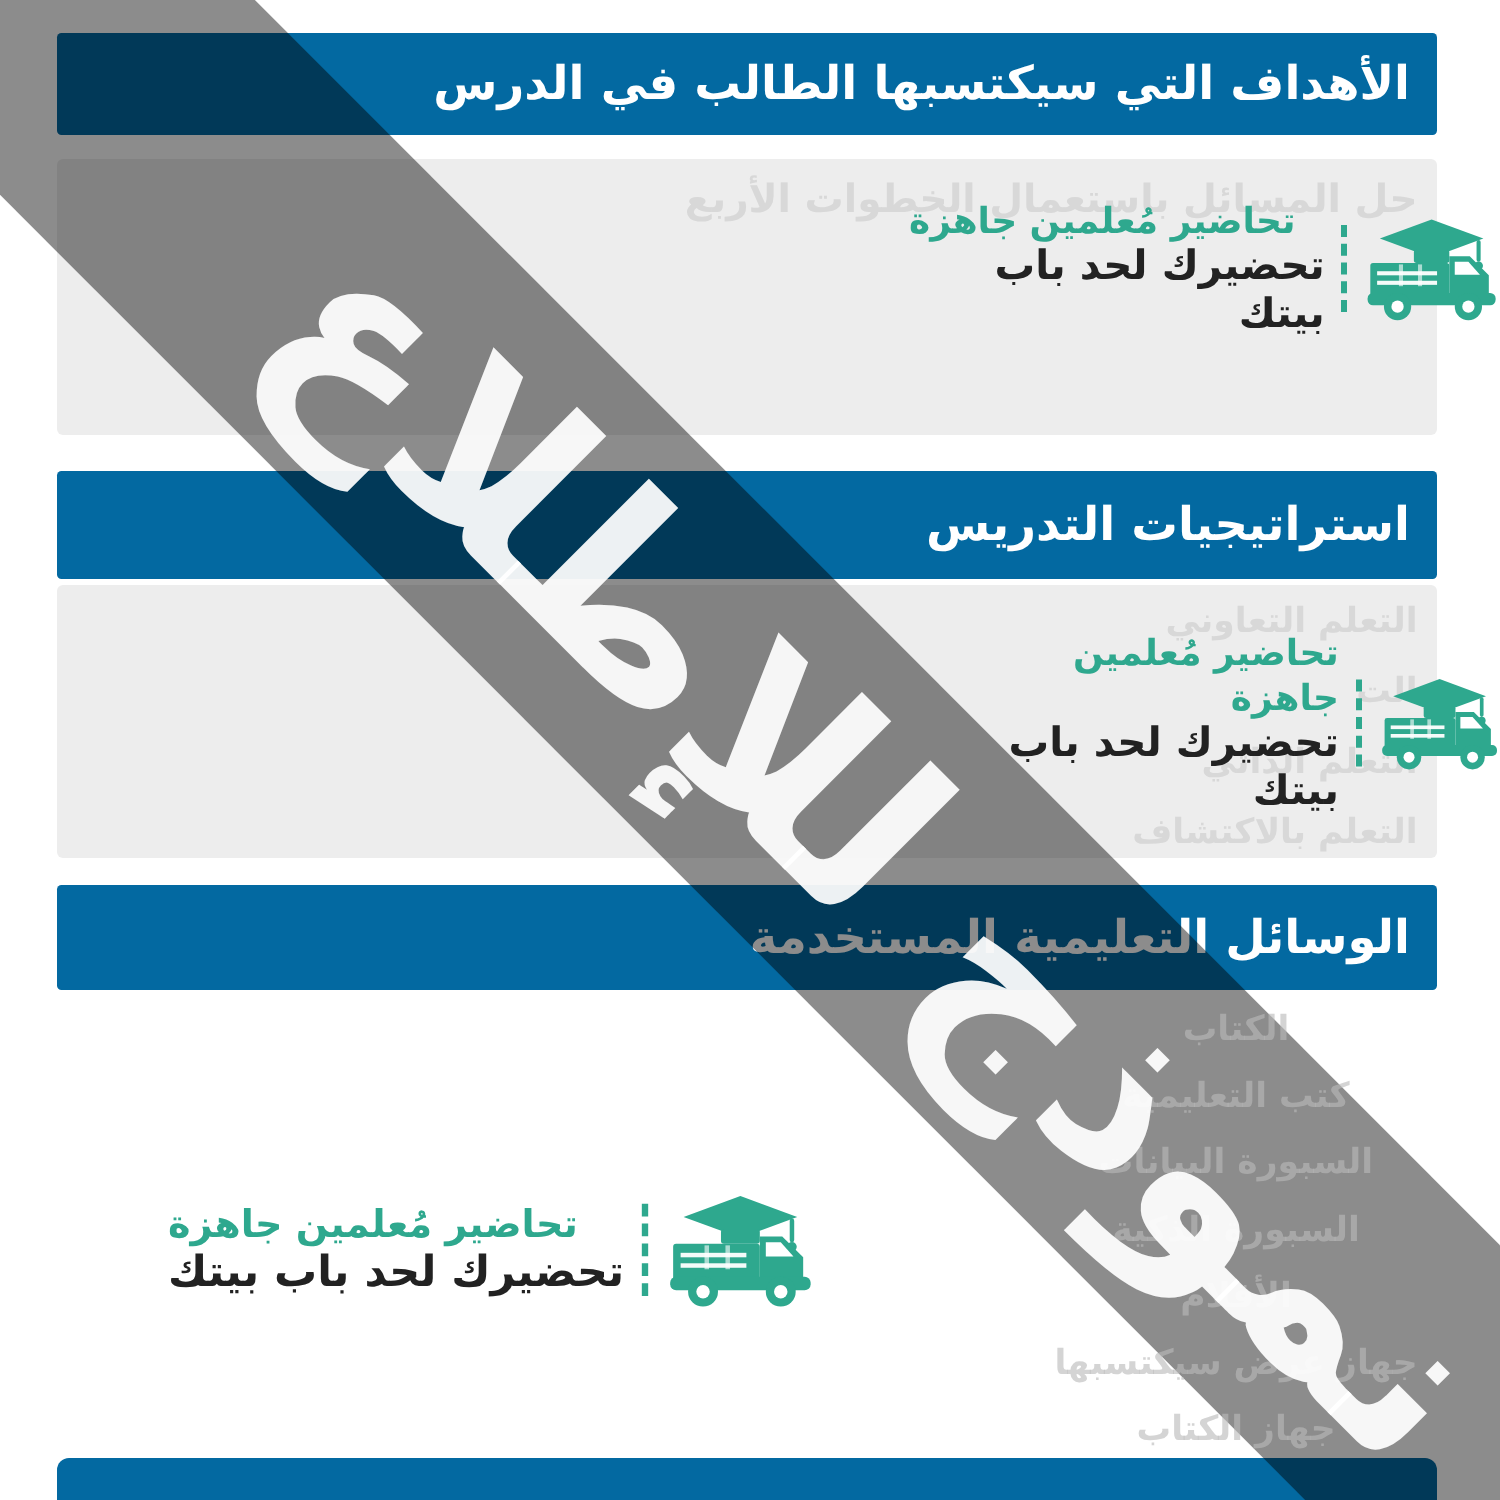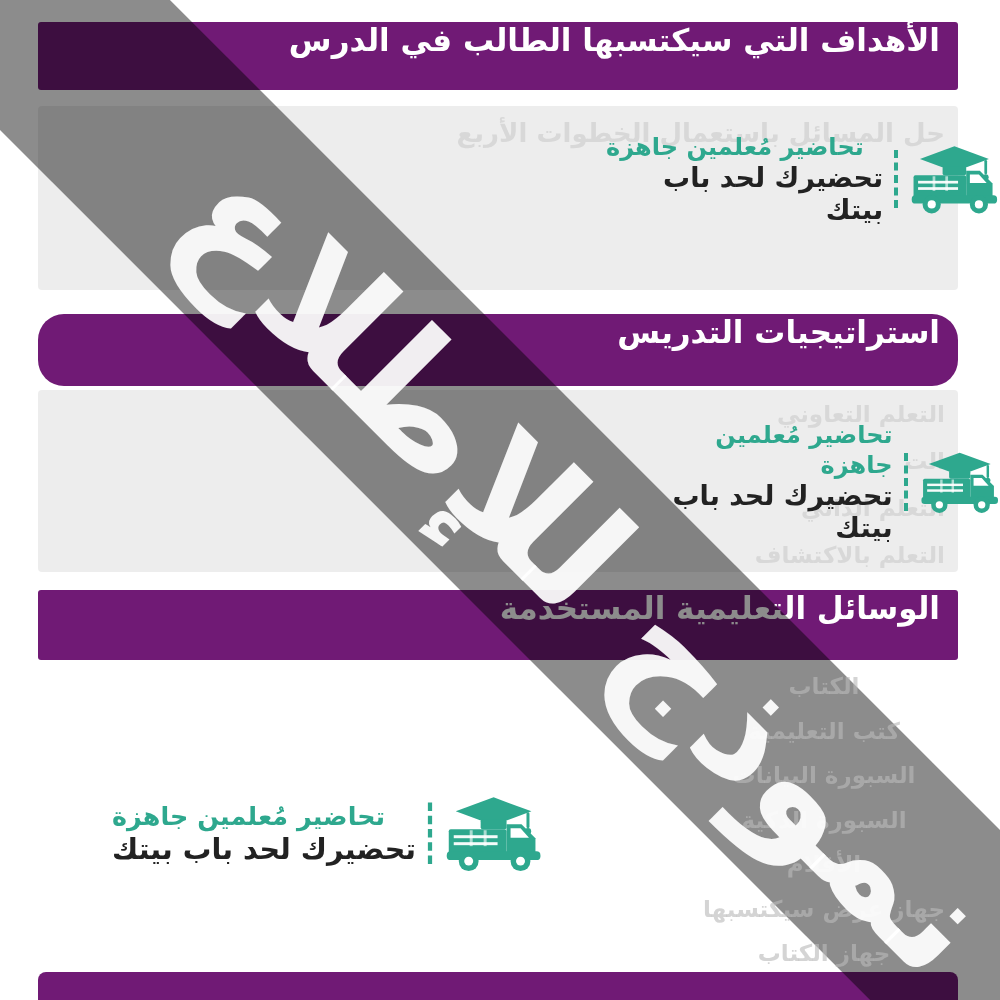--- a/index.html
+++ b/index.html
@@ -4,26 +4,26 @@
 <style>
   html,body{margin:0;padding:0;background:#fff;}
   .stage{
     position:relative;width:1000px;height:1000px;overflow:hidden;
     background:#ffffff;direction:rtl;
     font-family:"DejaVu Sans",sans-serif;
   }
   
   .bar{
     position:absolute;left:38px;width:920px;box-sizing:border-box;
-    background:#701a75;color:#fff;display:flex;align-items:flex-start;
+    background:#0369a1;color:#fff;display:flex;align-items:center;
     padding:0 18px;border-radius:3px;z-index:2;
   }
   .bar .bar-title{font-size:31px;font-weight:bold;letter-spacing:0;}
   .bar1{top:22px;height:68px;}
-  .bar2{top:314px;height:72px;border-radius:26px;}
+  .bar2{top:314px;height:72px;}
   .bar3{top:590px;height:70px;}
   .bar4{top:972px;height:28px;border-radius:8px 8px 0 0;}
   
   .panel{
     position:absolute;left:38px;width:920px;background:#ededed;
     border-radius:4px;z-index:1;
   }
   .panel1{top:106px;height:184px;}
   .panel2{top:390px;height:182px;}
   

